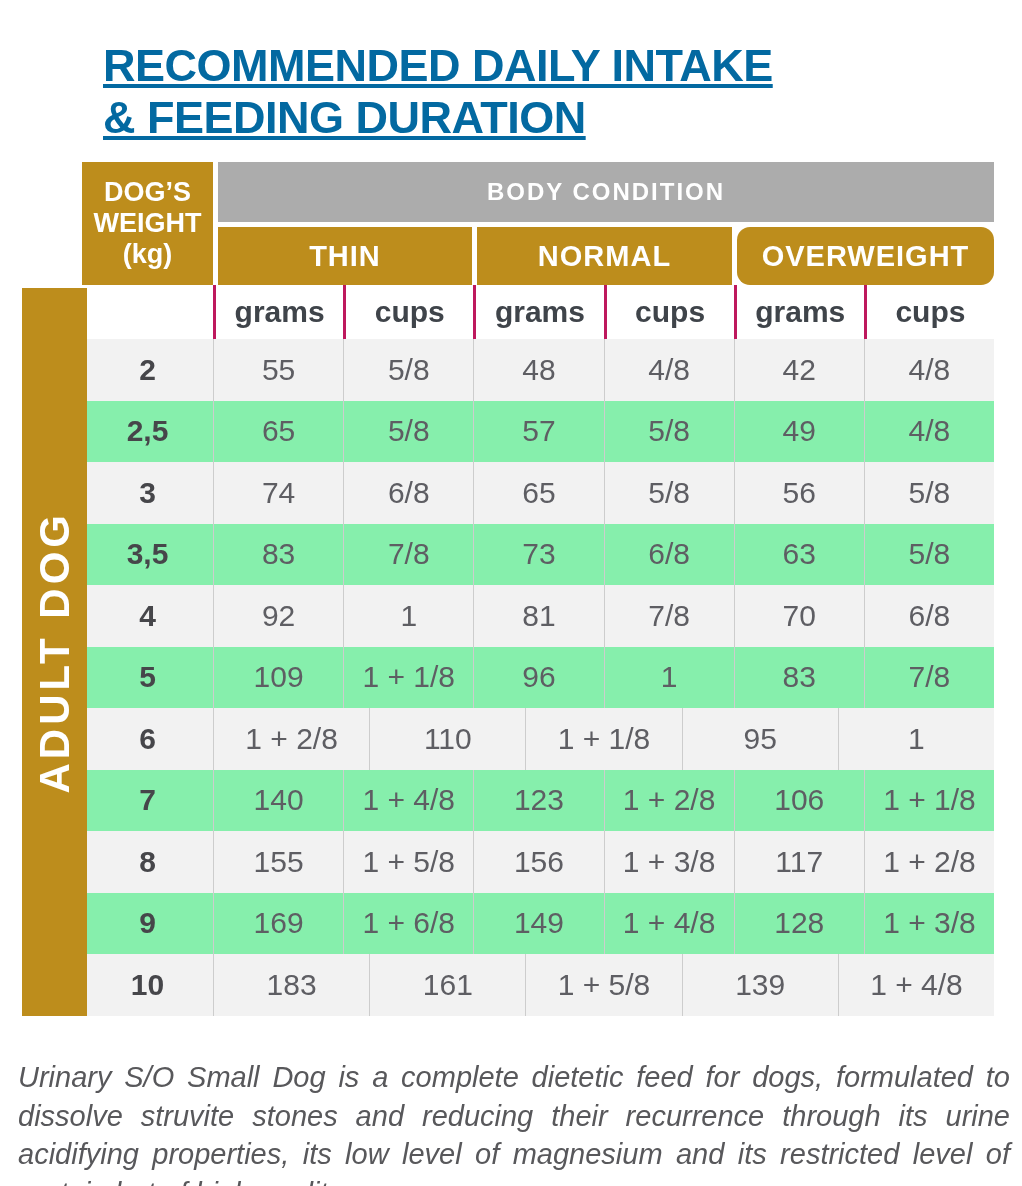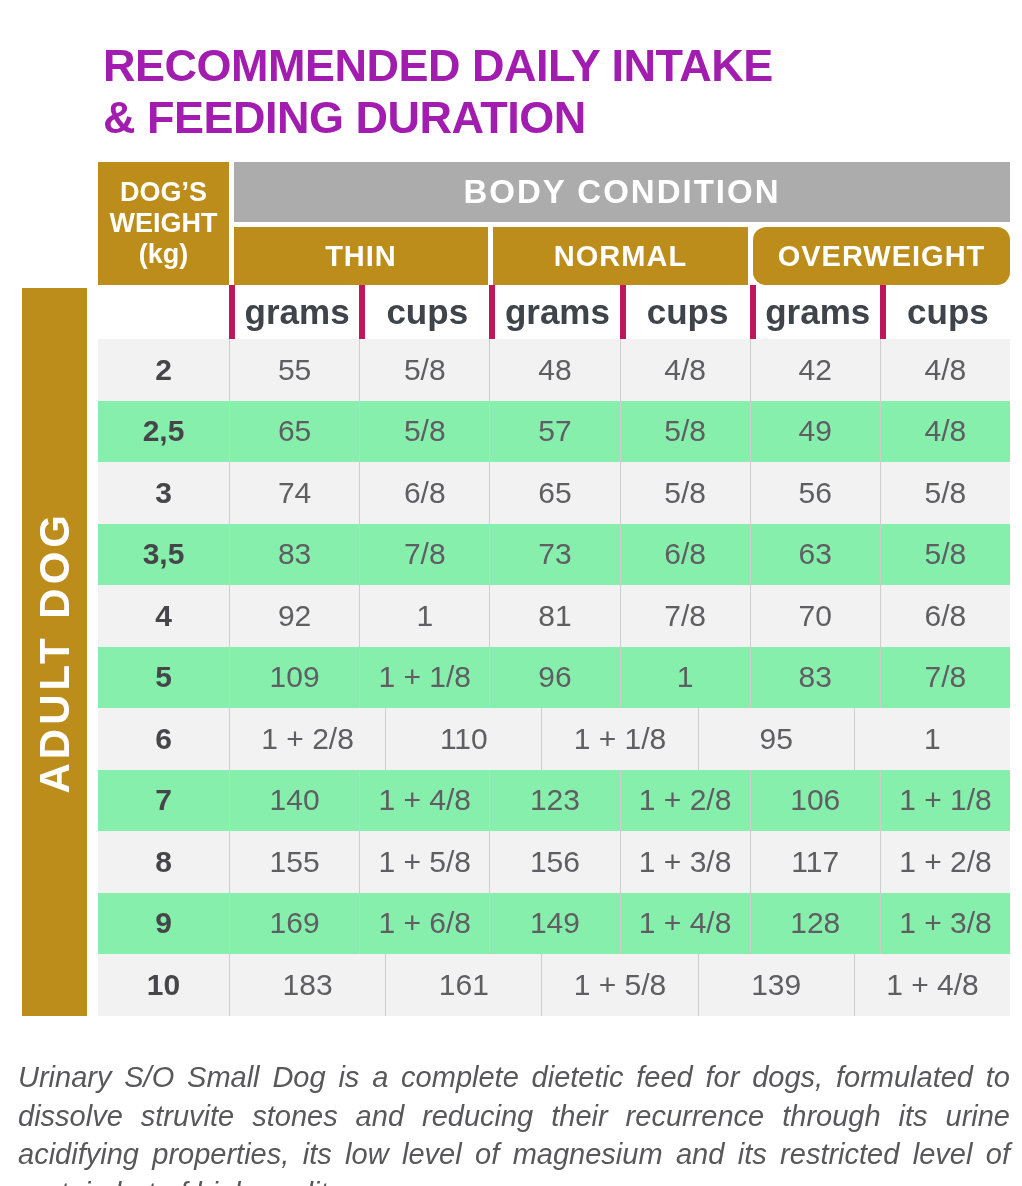--- a/index.html
+++ b/index.html
@@ -4,43 +4,44 @@
 <style>
   * { margin:0; padding:0; box-sizing:border-box; }
   body { background:#ffffff; font-family:"Liberation Sans", sans-serif; }
   .page {
     position:relative; width:1022px; height:1186px;
     background:#ffffff; overflow:hidden;
   }
   
   .title {
     position:absolute; left:103px; top:40px;
-    color:#a21caf; font-weight:bold; font-size:45px; line-height:52px;
+    color:#0369a1; font-weight:bold; font-size:45px; line-height:52px;
     letter-spacing:-0.5px;
-  }
-  
-  .table-area { position:absolute; left:98px; top:162px; width:912px; height:854px; }
+    text-decoration:underline;
+  }
+  
+  .table-area { position:absolute; left:82px; top:162px; width:912px; height:854px; }
   .cell-gold { background:#BD8D1C; color:#ffffff; font-weight:bold;
     display:flex; align-items:center; justify-content:center; text-align:center; }
   .corner { position:absolute; left:0; top:0; width:131px; height:123px;
     font-size:27px; line-height:31px; white-space:pre-line; }
   .bodycond { position:absolute; left:136px; top:0; width:776px; height:60px;
-    background:#ACACAC; color:#ffffff; font-weight:bold; font-size:33px;
+    background:#ACACAC; color:#ffffff; font-weight:bold; font-size:24px;
     letter-spacing:2px; display:flex; align-items:center; justify-content:center; }
   .cond { position:absolute; top:65px; height:58px; font-size:29px; letter-spacing:1px; }
   .cond-thin { left:136px; width:254px; }
   .cond-normal { left:395px; width:255px;text-align:center; }
   .cond-over { left:655px; width:257px;border-radius:13px; }
   
   .units-row { position:absolute; left:0; top:123px; width:912px; height:54px;
     display:flex; background:#ffffff; }
   .units-row .spacer { flex:0 0 131px; }
-  .units-row .ucell { flex:1; border-left:6px solid #be185d;
+  .units-row .ucell { flex:1; border-left:3px solid #be185d;
     display:flex; align-items:center; justify-content:center;
-    font-weight:bold; font-size:35px; color:#3F444A; }
+    font-weight:bold; font-size:30px; color:#3F444A; }
   
   .rows-wrap { position:absolute; left:0; top:177px; width:912px; }
   .drow { display:flex; height:61.5px; }
   .drow.odd { background:#F2F2F2; }
   .drow.even { background:#86efac; }
   .drow .wcell { flex:0 0 131px; display:flex; align-items:center; justify-content:center;
     font-weight:bold; font-size:30px; color:#46464A; }
   .drow .vcell { flex:1; border-left:1px solid #CDCDCD;
     display:flex; align-items:center; justify-content:center;
     font-size:30px; color:#5E5E63; }

